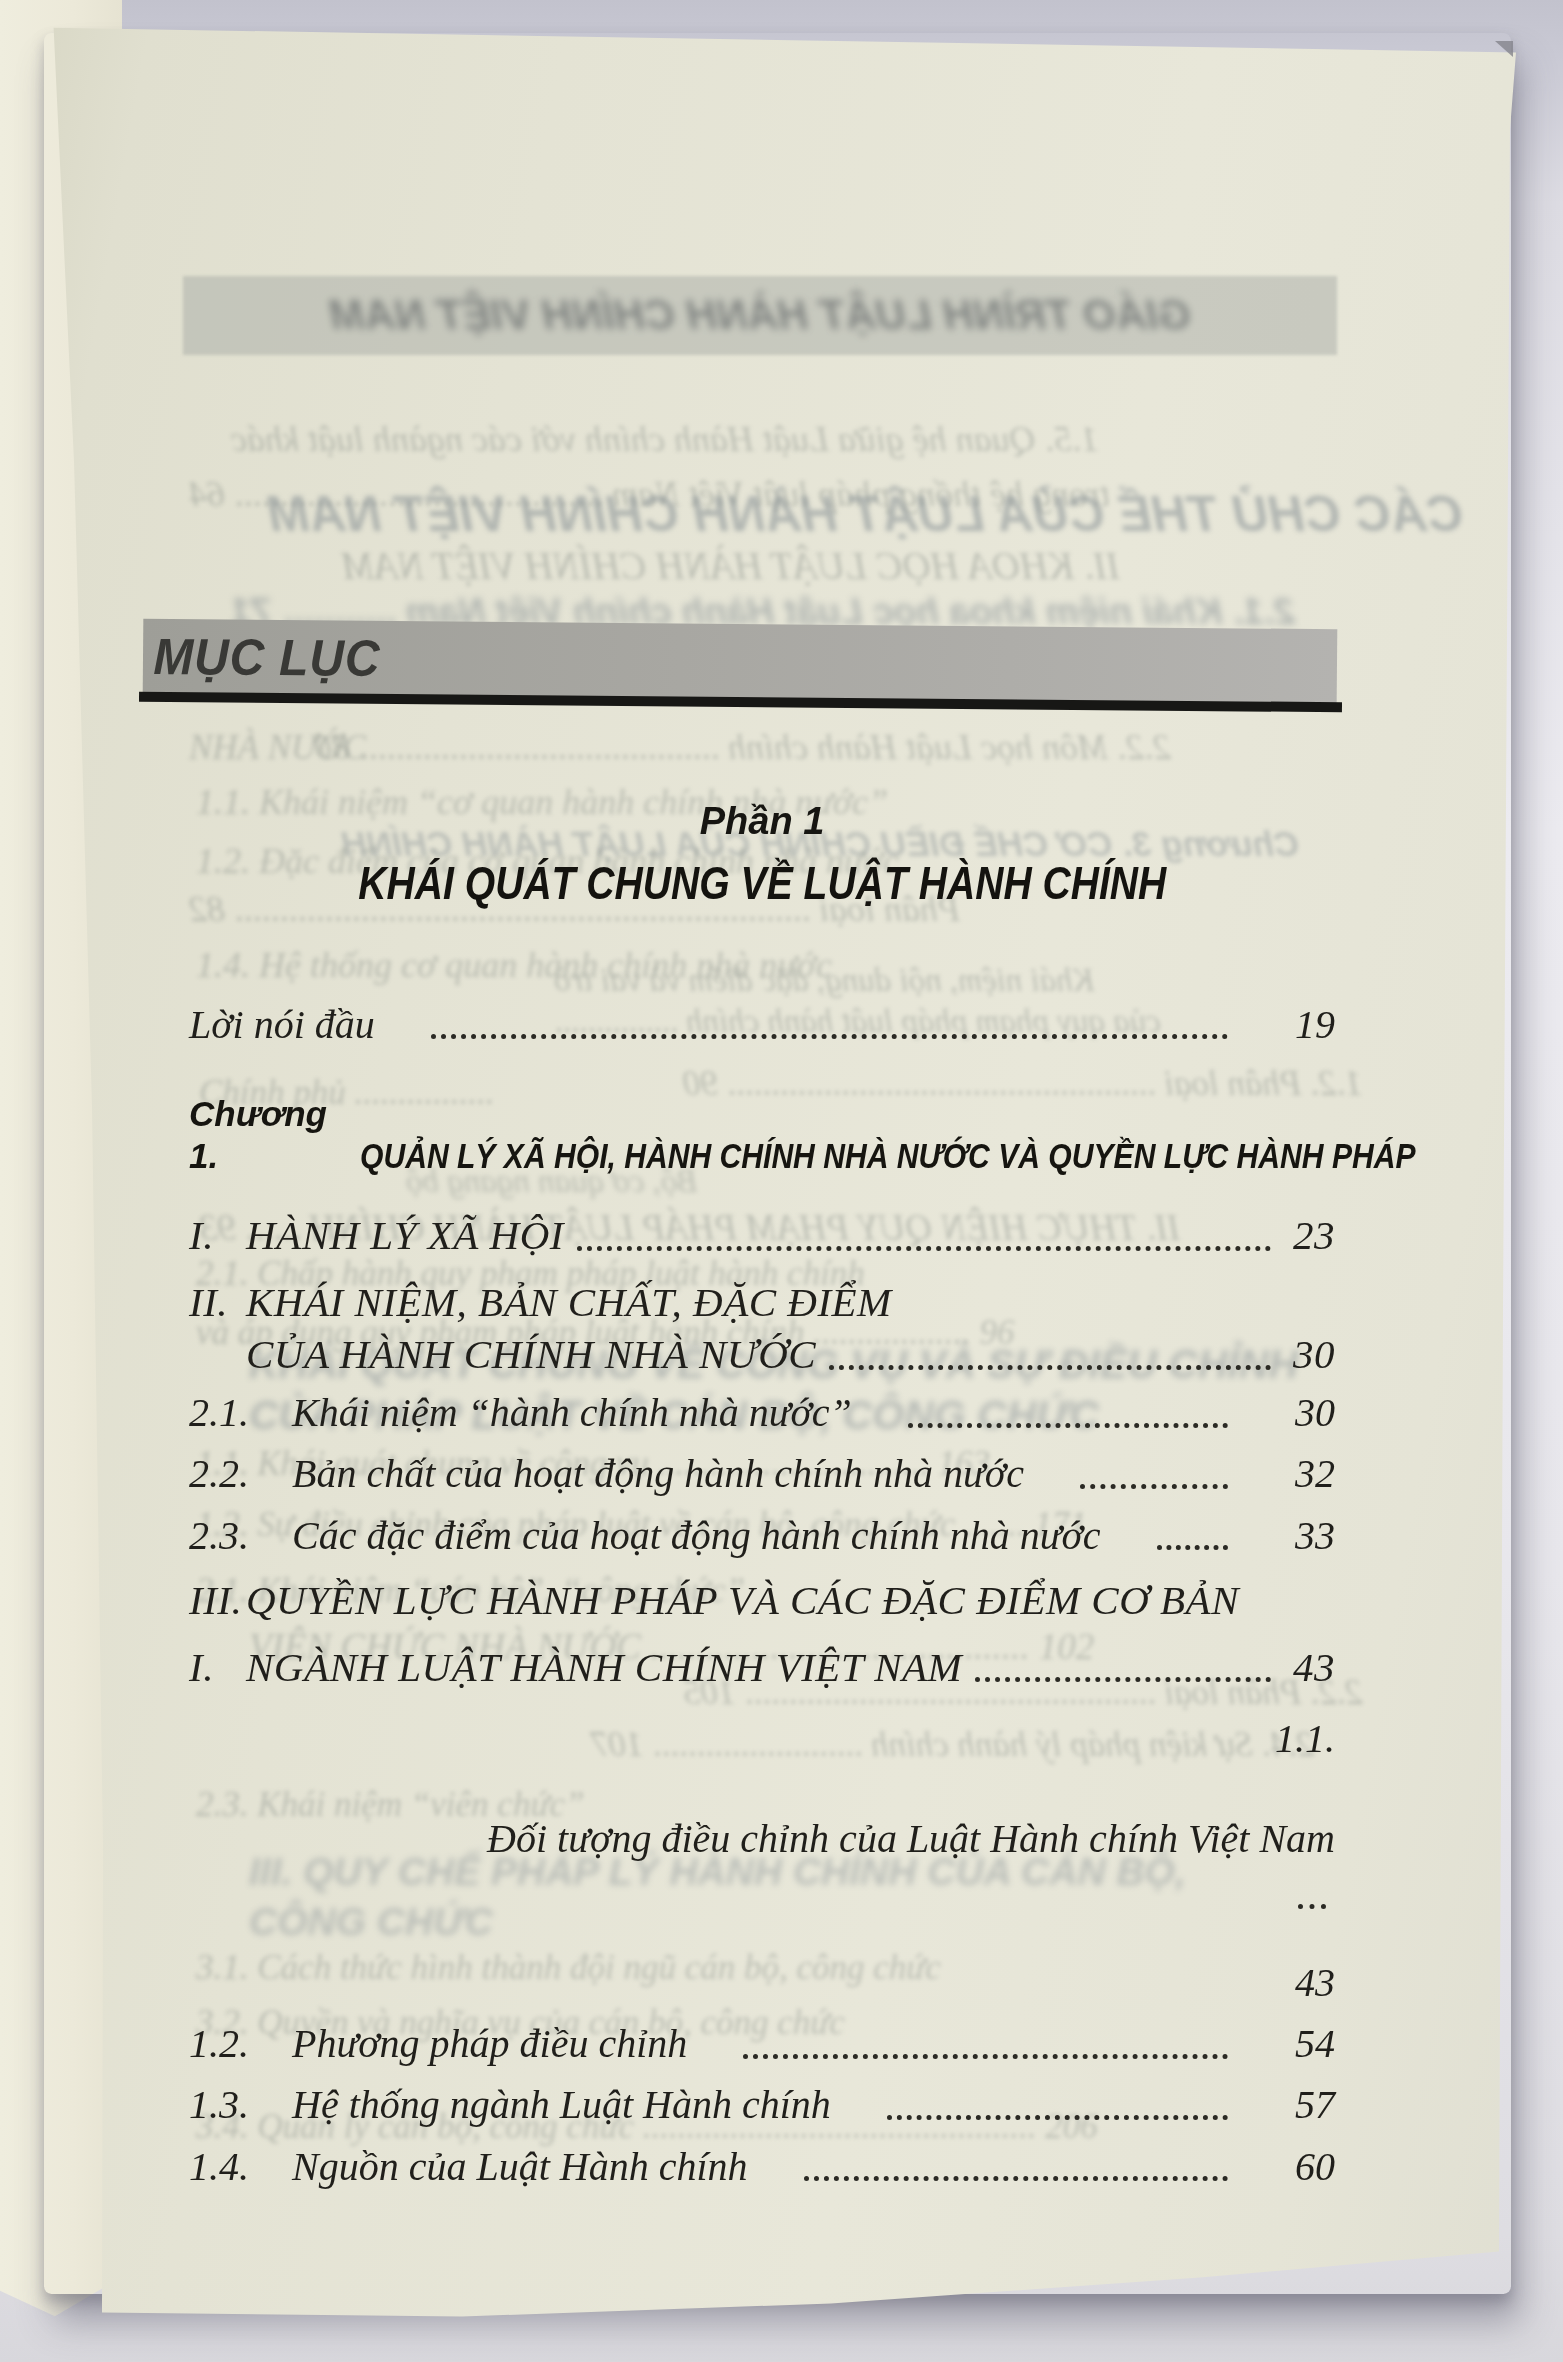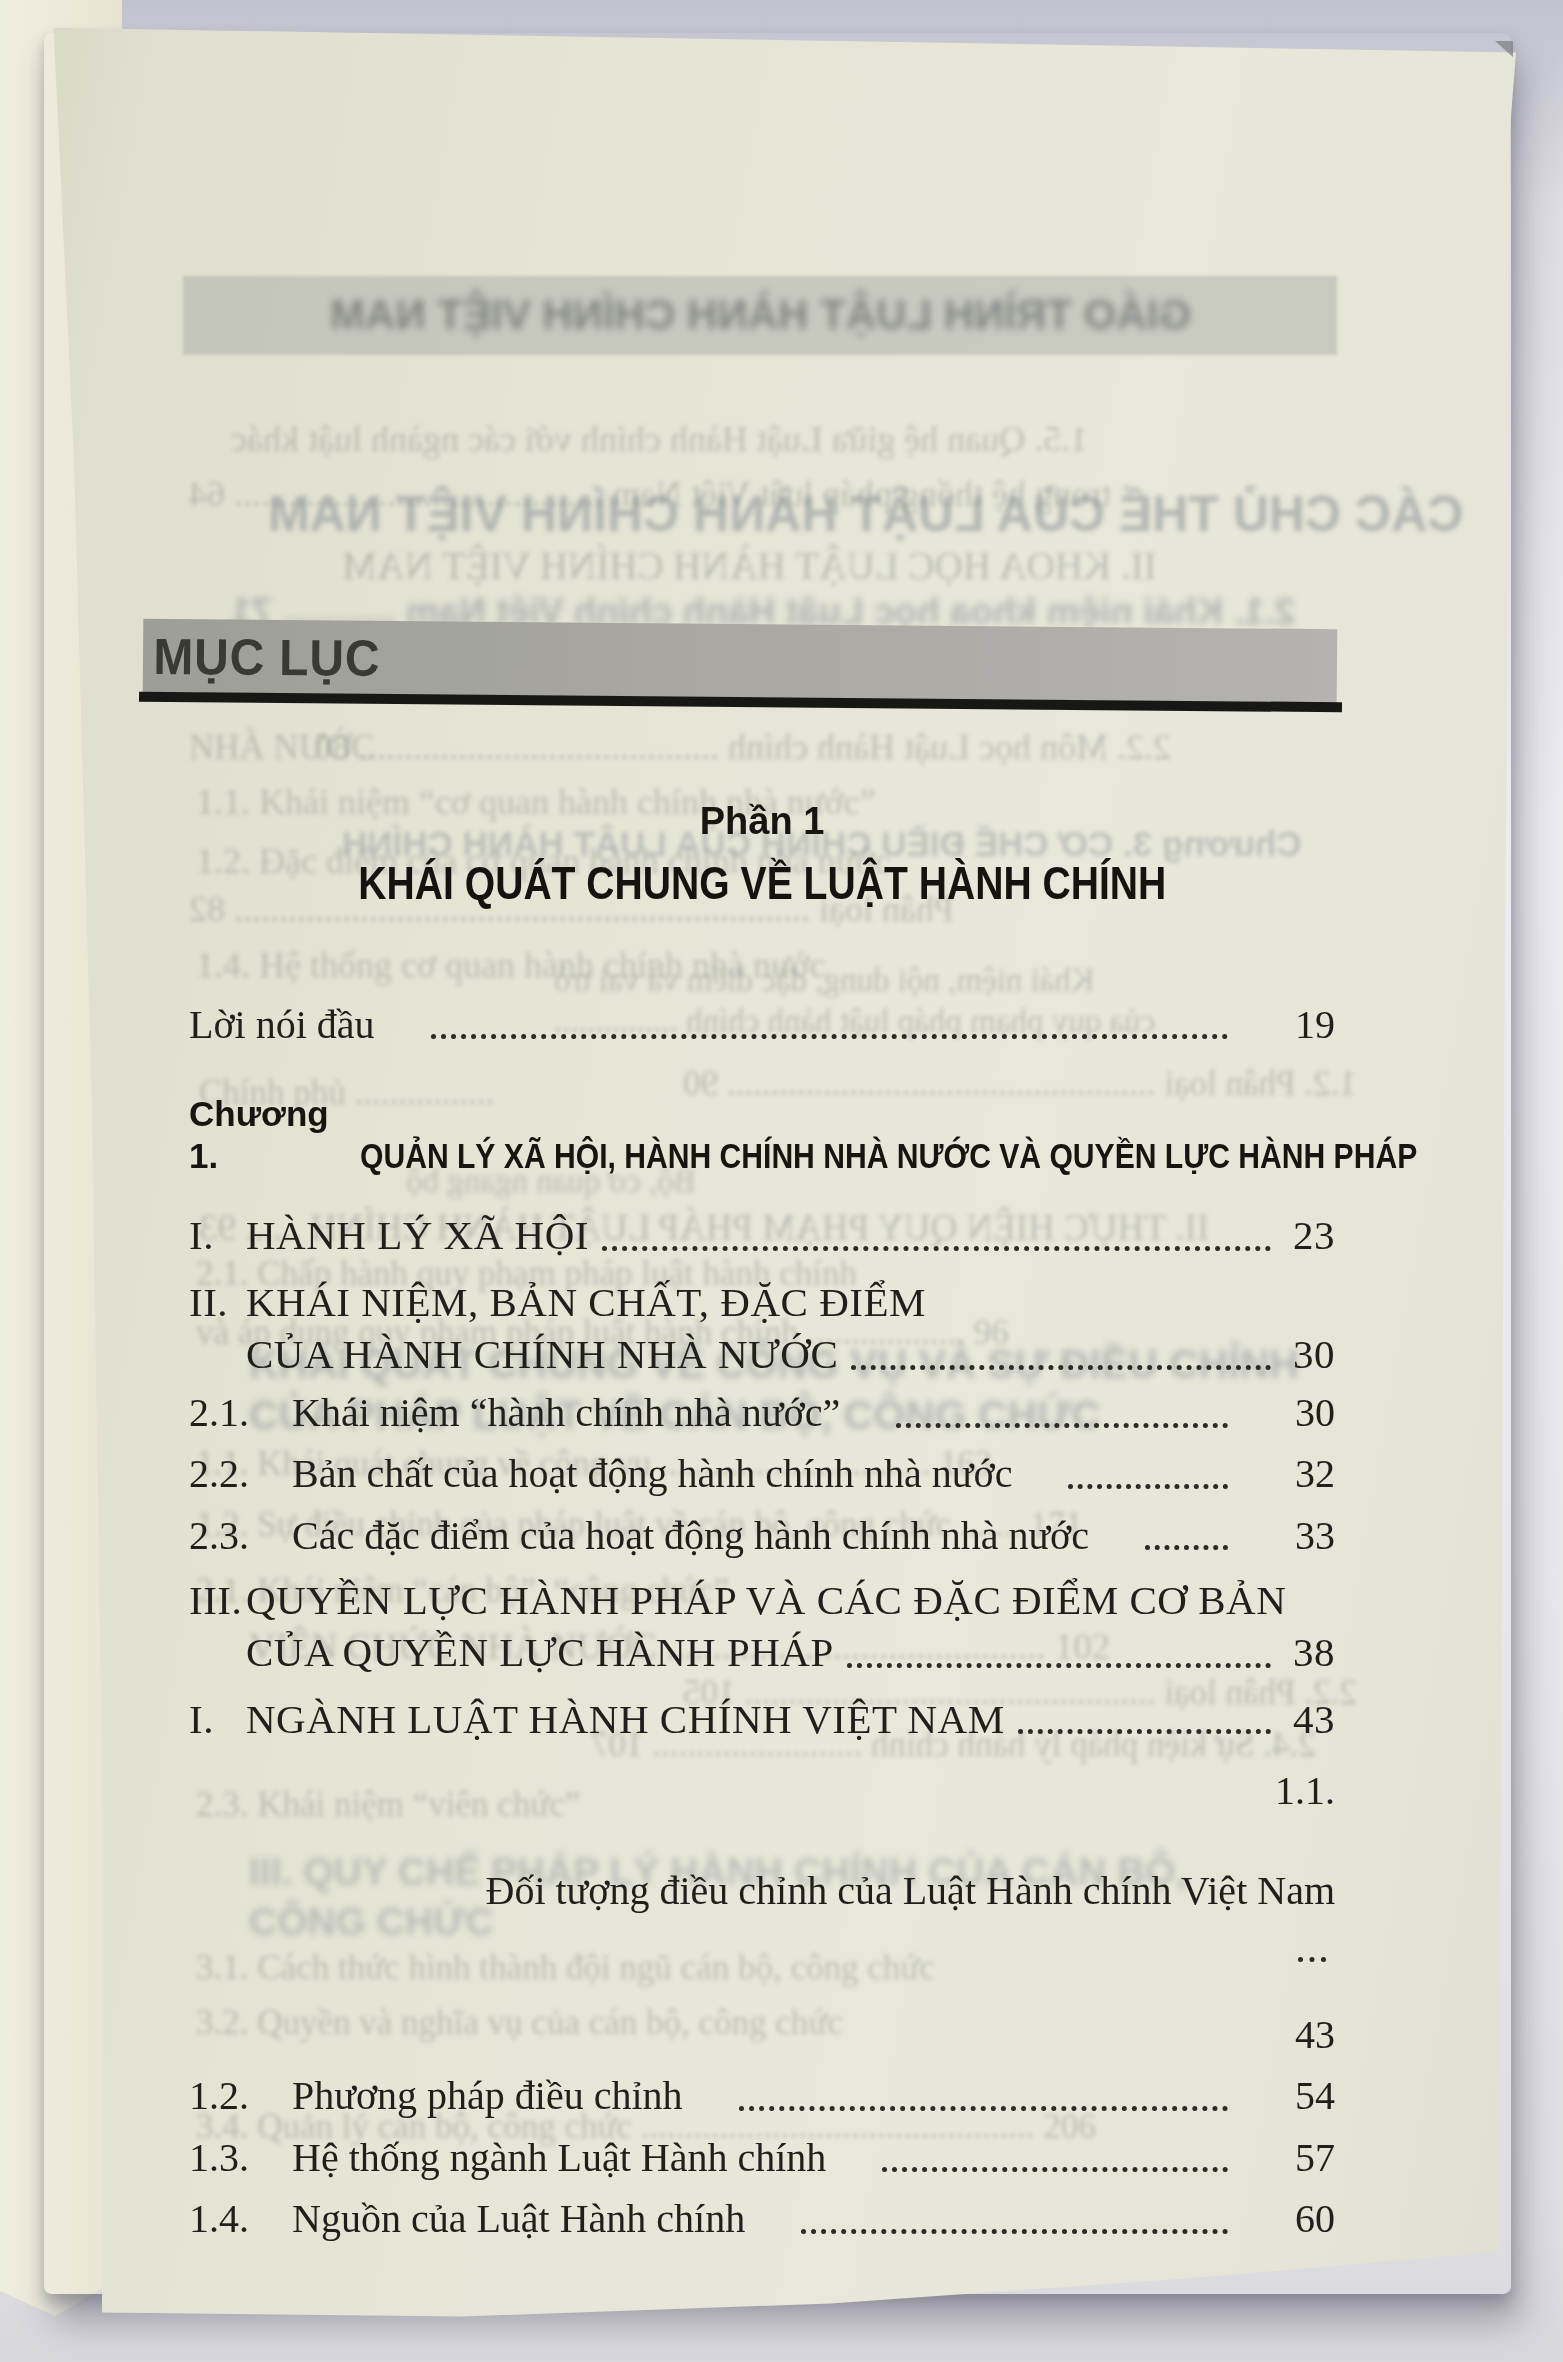--- a/index.html
+++ b/index.html
@@ -1,18 +1,18 @@
 <!DOCTYPE html>
 <html style="font-size:14.8px"><head>
 <meta charset="utf-8">
 <style>
   html,body{margin:0;padding:0;background:#dcdbe0;}
   #stage{position:relative;width:1563px;height:2363px;overflow:hidden;
          background:linear-gradient(180deg,#c2c2cd 0px,#c9c9d4 55px,#dddce3 203px,#ecebf0 831px,#e8e7ec 1569px,#dedde2 2233px,#d8d7dc 2363px);
-         font-family:"Liberation Serif",serif;}
+         font-family:"Liberation Serif",serif;font-style:italic;}
   
   #left-strip{position:absolute;left:0;top:0;width:122px;height:2328px;
               background:linear-gradient(90deg,#efedde 0%,#ece9d9 60%,#e6e3d2 100%);
               clip-path:polygon(0 0,100% 0,100% 97.8%,45% 99.5%,0 98.4%);}
   
   #page-shadow{position:absolute;left:44px;top:33px;width:1467px;height:2261px;border-radius:7.4px;
                box-shadow:9.2px 28px 35px rgba(92,92,108,.45), 0 7.4px 13px rgba(92,92,108,.35);}
   
   #page{position:absolute;left:37px;top:18.5px;width:1495px;height:2307px;
         background:linear-gradient(100deg,#d9d8c6 0%,#e0dfcf 6%,#e4e3d4 28%,#e8e7d9 62%,#e5e4d6 86%,#e0dfd2 100%);
@@ -170,26 +170,20 @@
           <div class="row v-serif">
             <span class="num">2.3.</span>
             <span class="label">Các đặc điểm của hoạt động hành chính nhà nước</span>
             <span class="dots"></span>
             <span class="pg">33</span>
           </div>
           <div class="row v-caps">
             <span class="num">III.</span>
             <span class="label">QUYỀN LỰC HÀNH PHÁP VÀ CÁC ĐẶC ĐIỂM CƠ BẢN</span>
           </div>
-          <div class="row v-caps-cont">
-            <span class="num"></span>
-            <span class="label">CỦA QUYỀN LỰC HÀNH PHÁP</span>
-            <span class="dots"></span>
-            <span class="pg">38</span>
-          </div>
           <div class="row v-caps">
             <span class="num">I.</span>
             <span class="label">NGÀNH LUẬT HÀNH CHÍNH VIỆT NAM</span>
             <span class="dots"></span>
             <span class="pg">43</span>
           </div>
           <div class="row v-serif">
             <span class="num">1.1.</span>
             <span class="label">Đối tượng điều chỉnh của Luật Hành chính Việt Nam</span>
             <span class="dots"></span>

